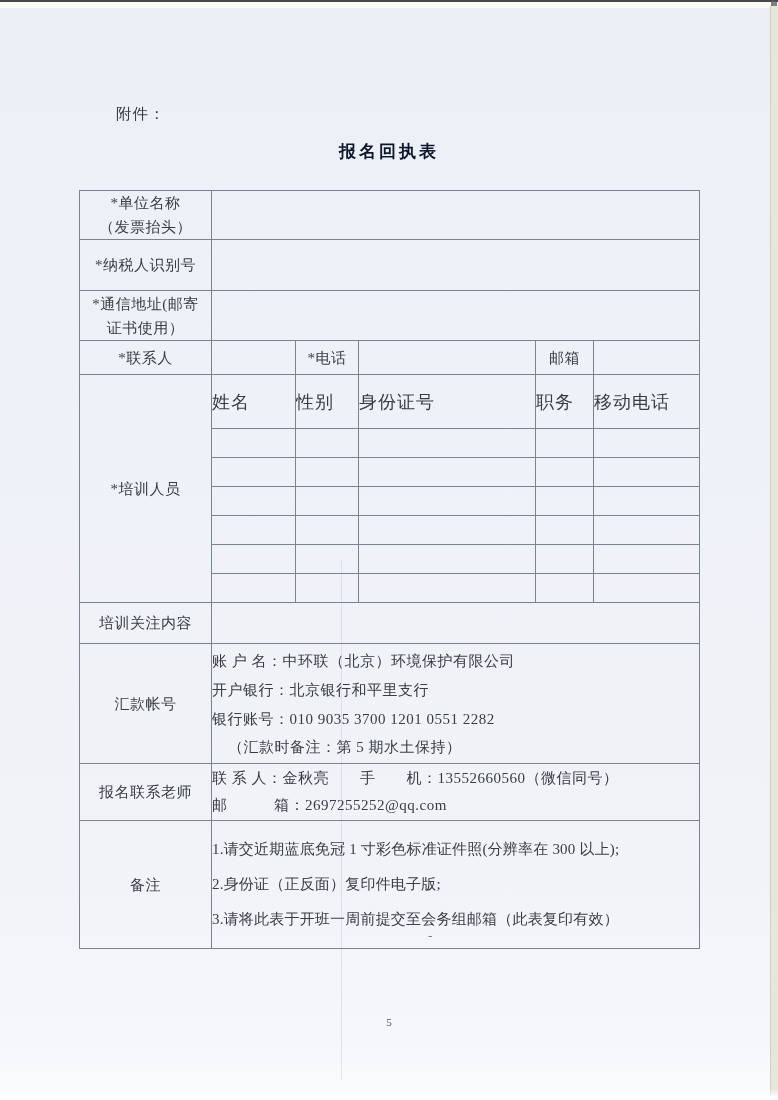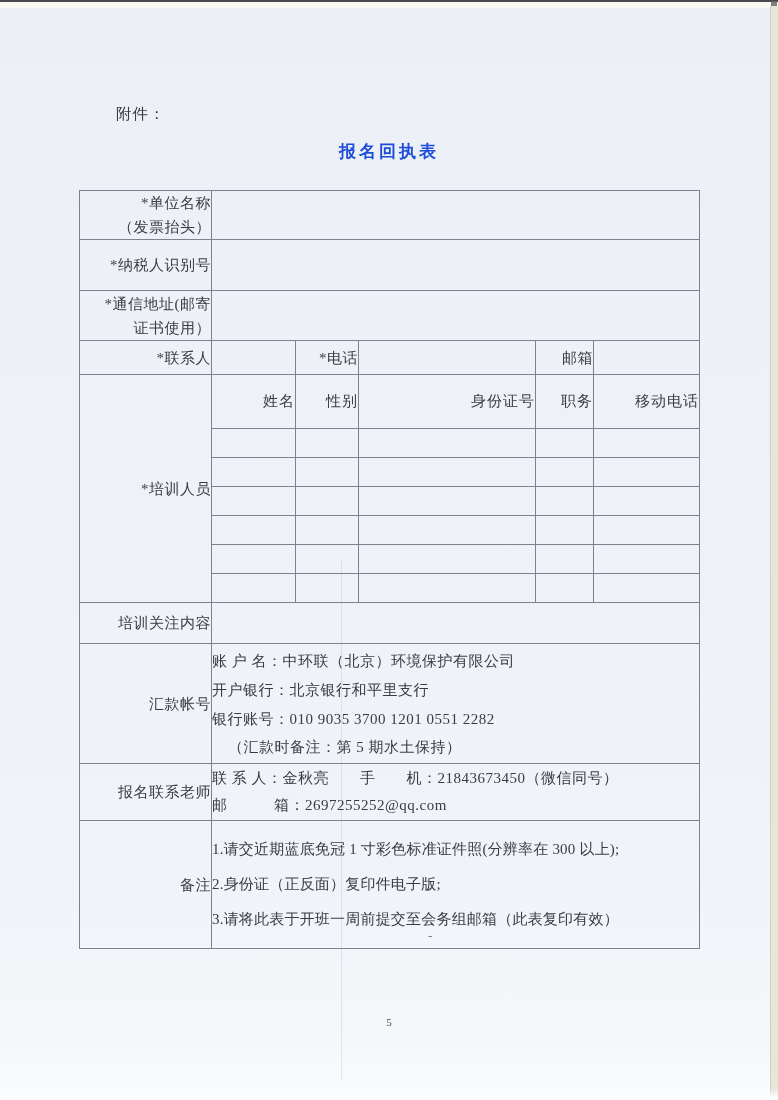--- a/index.html
+++ b/index.html
@@ -34,41 +34,41 @@
     background: linear-gradient(180deg, rgba(252,253,254,0) 0%, #fcfdfe 80%);
   }
   
   .attachment {
     position: absolute; left: 116px; top: 104px;
     font-size: 15.5px; letter-spacing: 1px;
   }
   .doc-title {
     position: absolute; left: 79px; top: 140px; width: 620px;
     text-align: center; font-size: 17px; font-weight: bold; letter-spacing: 3px;
-    color: #1d4ed8;
+    color: #0f172a;
   }
   
   .form-table {
     position: absolute; left: 79px; top: 190px; width: 620px;
     border-collapse: collapse; table-layout: fixed;
     font-size: 15px;
   }
   .form-table td {
     border: 1px solid #7b8290;
     padding: 0;
     vertical-align: middle;
     overflow: hidden;
   }
   .label-cell {
-    text-align: right;
+    text-align: center;
     letter-spacing: 0.5px;
     line-height: 24px;
   }
   .value-cell { padding: 2px 4px; }
-  .head-cell { text-align: right; font-size: 15px; letter-spacing: 1px; margin-top: 13px; }
+  .head-cell { text-align: left; font-size: 18px; letter-spacing: 1px; margin-top: 13px; }
   tr.r-unit    { height: 46px; }
   tr.r-tax     { height: 51px; }
   tr.r-addr    { height: 50px; margin-top: 48px; }
   tr.r-contact { height: 34px; }
   tr.r-thead   { height: 54px; }
   tr.trainee-empty-row { height: 29px; }
   tr.r-focus   { height: 41px; }
   tr.r-remit   { height: 120px; }
   tr.r-teacher { height: 57px; }
   tr.r-notes   { height: 128px; }
@@ -202,21 +202,21 @@
           <div class="remit-line">账 户 名：中环联（北京）环境保护有限公司</div>
           <div class="remit-line">开户银行：北京银行和平里支行</div>
           <div class="remit-line">银行账号：010 9035 3700 1201 0551 2282</div>
           <div class="remit-note">（汇款时备注：第 5 期水土保持）</div>
         </td>
       </tr>
 
       <tr class="r-teacher">
         <td class="label-cell">报名联系老师</td>
         <td class="multiline-cell" colspan="5">
-          <div class="teacher-line">联 系 人：金秋亮　　手　　机：21843673450（微信同号）</div>
+          <div class="teacher-line">联 系 人：金秋亮　　手　　机：13552660560（微信同号）</div>
           <div class="teacher-line">邮　　　箱：2697255252@qq.com</div>
         </td>
       </tr>
 
       <tr class="r-notes">
         <td class="label-cell">备注</td>
         <td class="multiline-cell" colspan="5">
           <div class="note-item">1.请交近期蓝底免冠 1 寸彩色标准证件照(分辨率在 300 以上);</div>
           <div class="note-item">2.身份证（正反面）复印件电子版;</div>
           <div class="note-item">3.请将此表于开班一周前提交至会务组邮箱（此表复印有效）</div>

